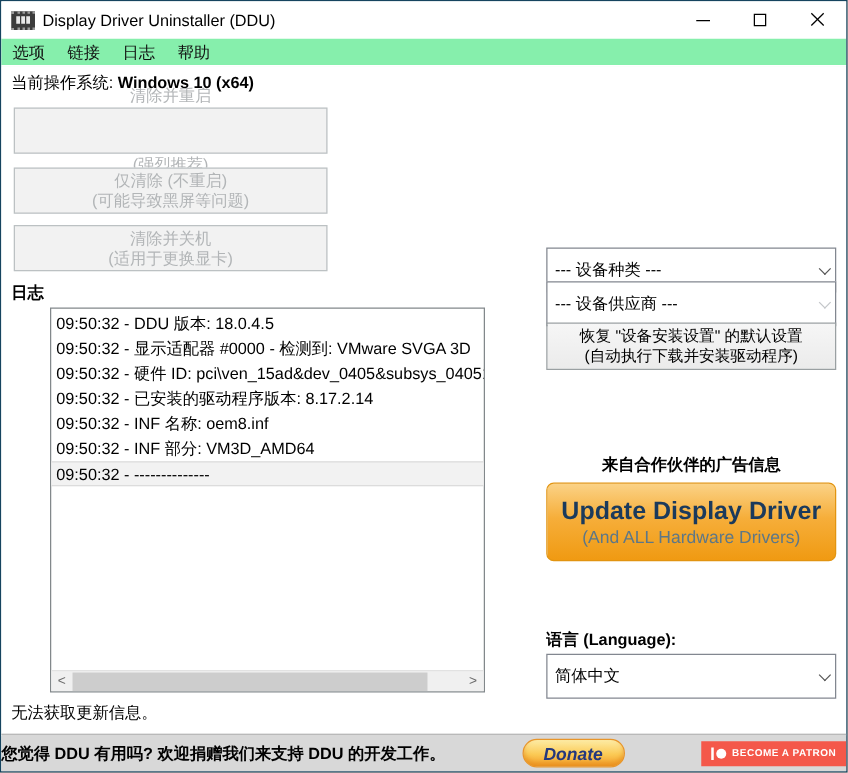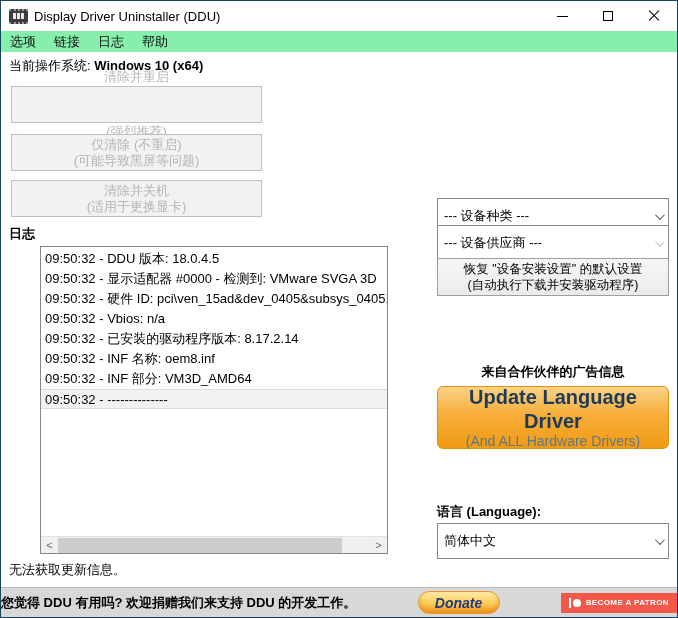--- a/index.html
+++ b/index.html
@@ -157,21 +157,20 @@
       <span>(适用于更换显卡)</span>
     </div>
 
     <div class="log-label">日志</div>
 
     <div class="log-box">
       <div class="log-rows">
         <div class="log-row">09:50:32 - DDU 版本: 18.0.4.5</div>
         <div class="log-row">09:50:32 - 显示适配器 #0000 - 检测到: VMware SVGA 3D</div>
         <div class="log-row">09:50:32 - 硬件 ID: pci\ven_15ad&amp;dev_0405&amp;subsys_040515ad&amp;rev_0</div>
-        <div class="log-row">09:50:32 - Vbios: n/a</div>
         <div class="log-row">09:50:32 - 已安装的驱动程序版本: 8.17.2.14</div>
         <div class="log-row">09:50:32 - INF 名称: oem8.inf</div>
         <div class="log-row">09:50:32 - INF 部分: VM3D_AMD64</div>
         <div class="log-row selected">09:50:32 - --------------</div>
       </div>
       <div class="hscroll">
         <span class="arrow">&lt;</span>
         <span class="thumb"></span>
         <span class="arrow">&gt;</span>
       </div>
@@ -188,21 +187,21 @@
       </div>
 
       <div class="restore-btn">
         <span>恢复 "设备安装设置" 的默认设置</span>
         <span>(自动执行下载并安装驱动程序)</span>
       </div>
 
       <div class="ad-label">来自合作伙伴的广告信息</div>
 
       <div class="update-btn">
-        <span class="update-line1">Update Language Driver</span>
+        <span class="update-line1">Update Display Driver</span>
         <span class="update-line2">(And ALL Hardware Drivers)</span>
       </div>
 
       <div class="lang-label">语言 (Language):</div>
       <div class="combo combo-lang">
         <span>简体中文</span>
         <span class="chev"></span>
       </div>
     </div>
 

